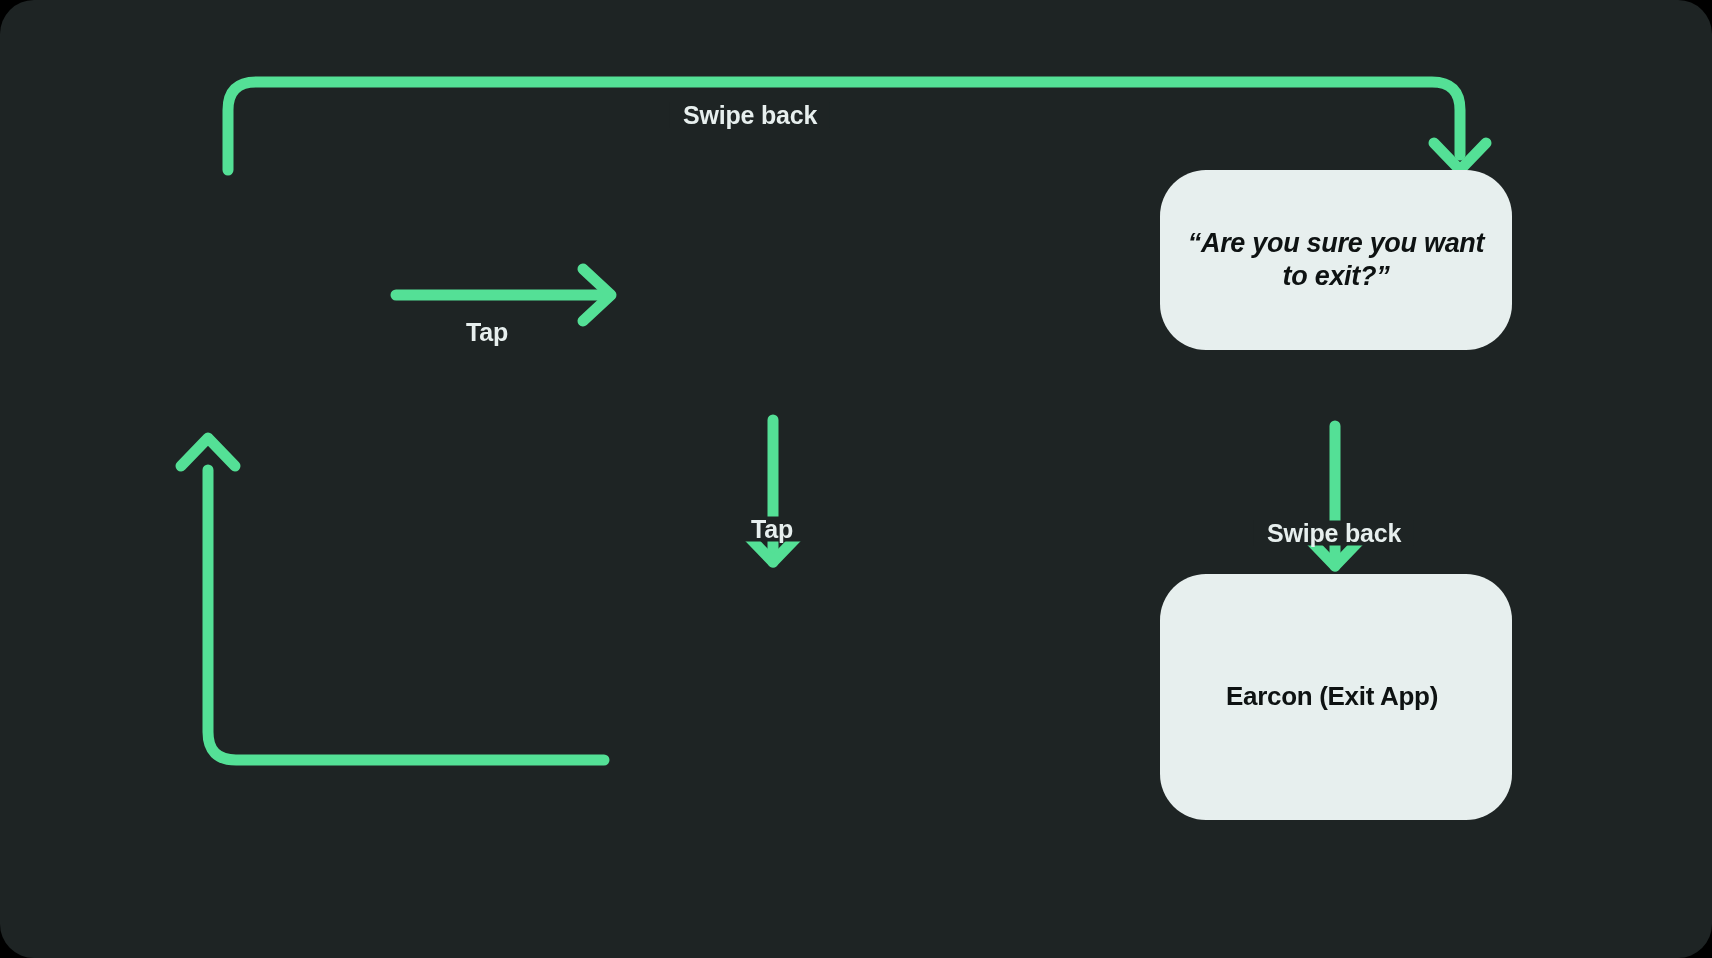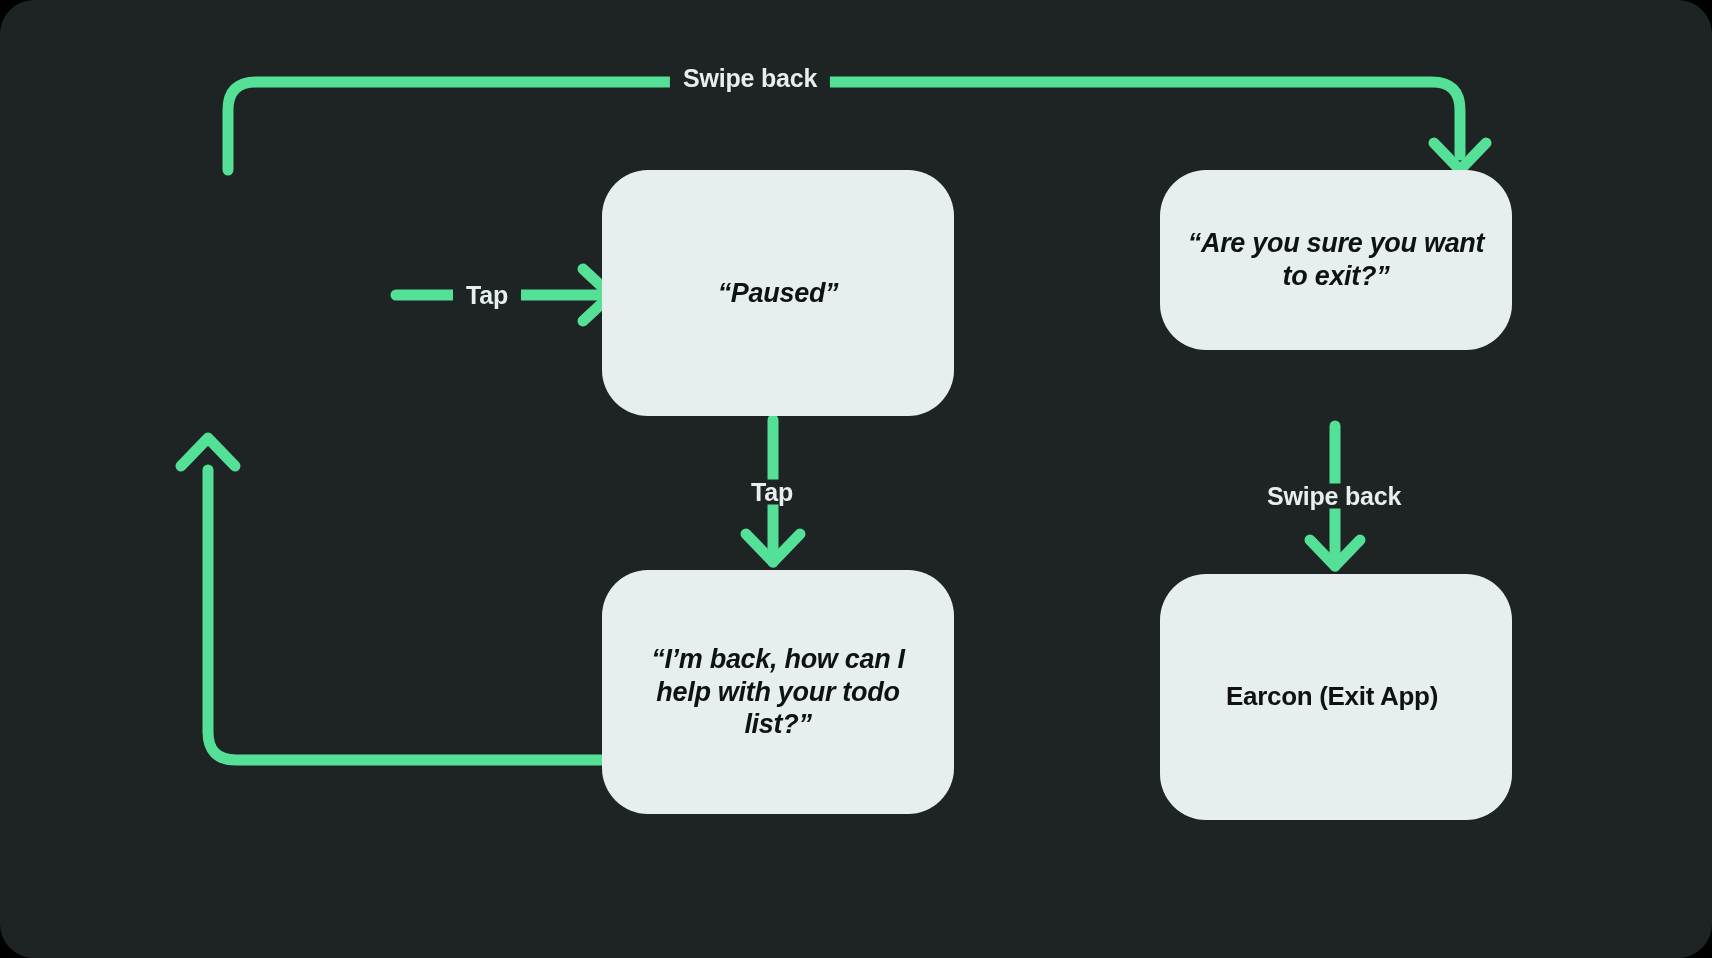--- a/index.html
+++ b/index.html
@@ -60,20 +60,21 @@
     font-family: "Liberation Sans", sans-serif;
     font-weight: bold;
     font-style: normal;
     font-size: 25px;
     letter-spacing: -0.2px;
     white-space: nowrap;
     background: #1E2424;
     padding: 0 13px;
     transform: translate(-50%, -50%);
     line-height: 1;
+    margin-top: 37px;
   }
 
   
   #node-listening { left: 37px;   top: 170px; width: 355px; height: 256px; }
   #node-paused    { left: 602px;  top: 170px; width: 352px; height: 246px; }
   #node-confirm   { left: 1160px; top: 170px; width: 352px; height: 180px; }
   #node-back      { left: 602px;  top: 570px; width: 352px; height: 244px; }
   #node-earcon    { left: 1160px; top: 574px; width: 352px; height: 246px; padding-left: 18px; }
 
   
@@ -109,31 +110,25 @@
       <path d="M 181 466 L 208 438 L 235 466" fill="none" stroke="#54E096" stroke-width="11" stroke-linecap="round" stroke-linejoin="round"></path>
     </g>
 
     <g>
       <line x1="1335" y1="426" x2="1335" y2="566" stroke="#54E096" stroke-width="11" stroke-linecap="round"></line>
       <path d="M 1310 540 L 1335 566 L 1360 540" fill="none" stroke="#54E096" stroke-width="11" stroke-linecap="round" stroke-linejoin="round"></path>
     </g>
   </svg>
 
 
-  <div class="node" id="node-paused">
-    <span class="node-label">“Paused”</span>
-  </div>
 
   <div class="node" id="node-confirm">
     <span class="node-label">“Are you sure you want to exit?”</span>
   </div>
 
-  <div class="node" id="node-back">
-    <span class="node-label">“I’m back, how can I help with your todo list?”</span>
-  </div>
 
   <div class="node" id="node-earcon">
     <span class="node-label plain">Earcon (Exit App)</span>
   </div>
 
   <div class="edge-label" id="label-swipe-back-top">Swipe back</div>
 
   <div class="edge-label" id="label-tap-right">Tap</div>
 
   <div class="edge-label" id="label-tap-down">Tap</div>

